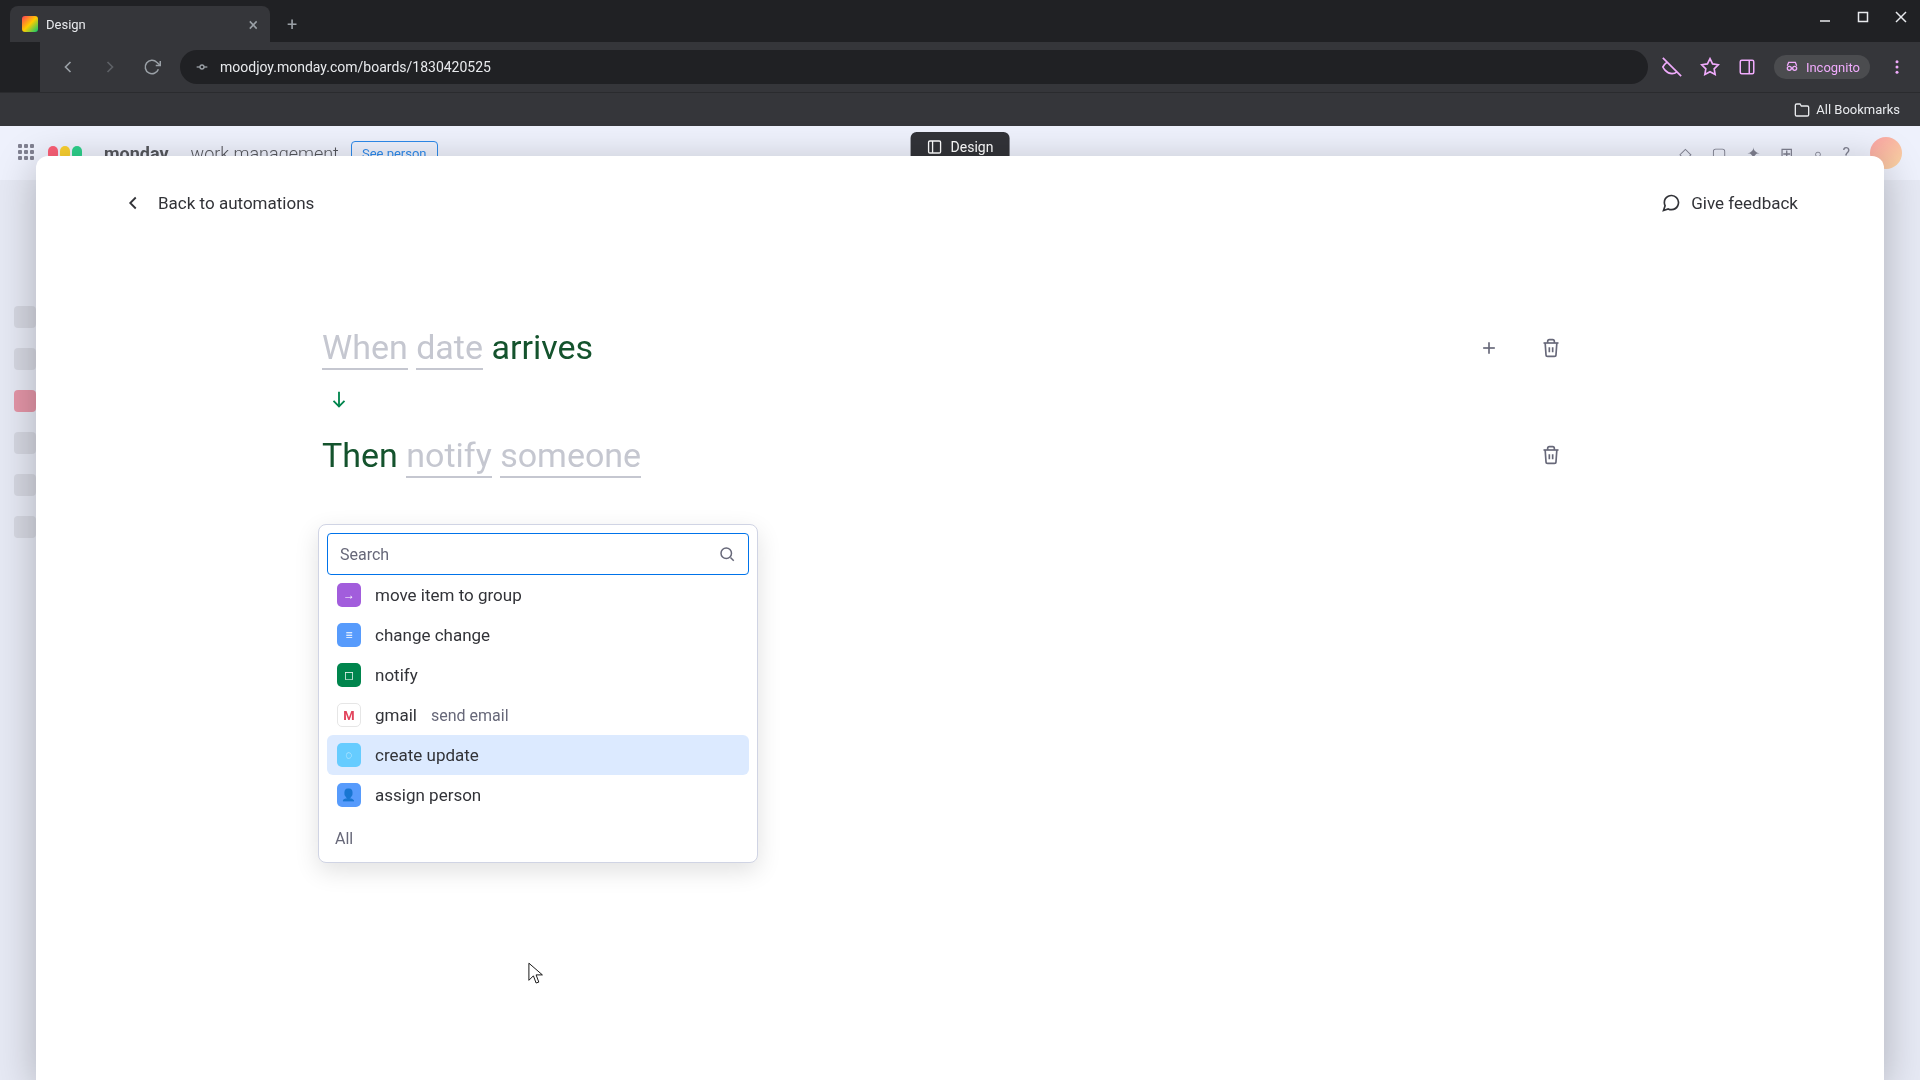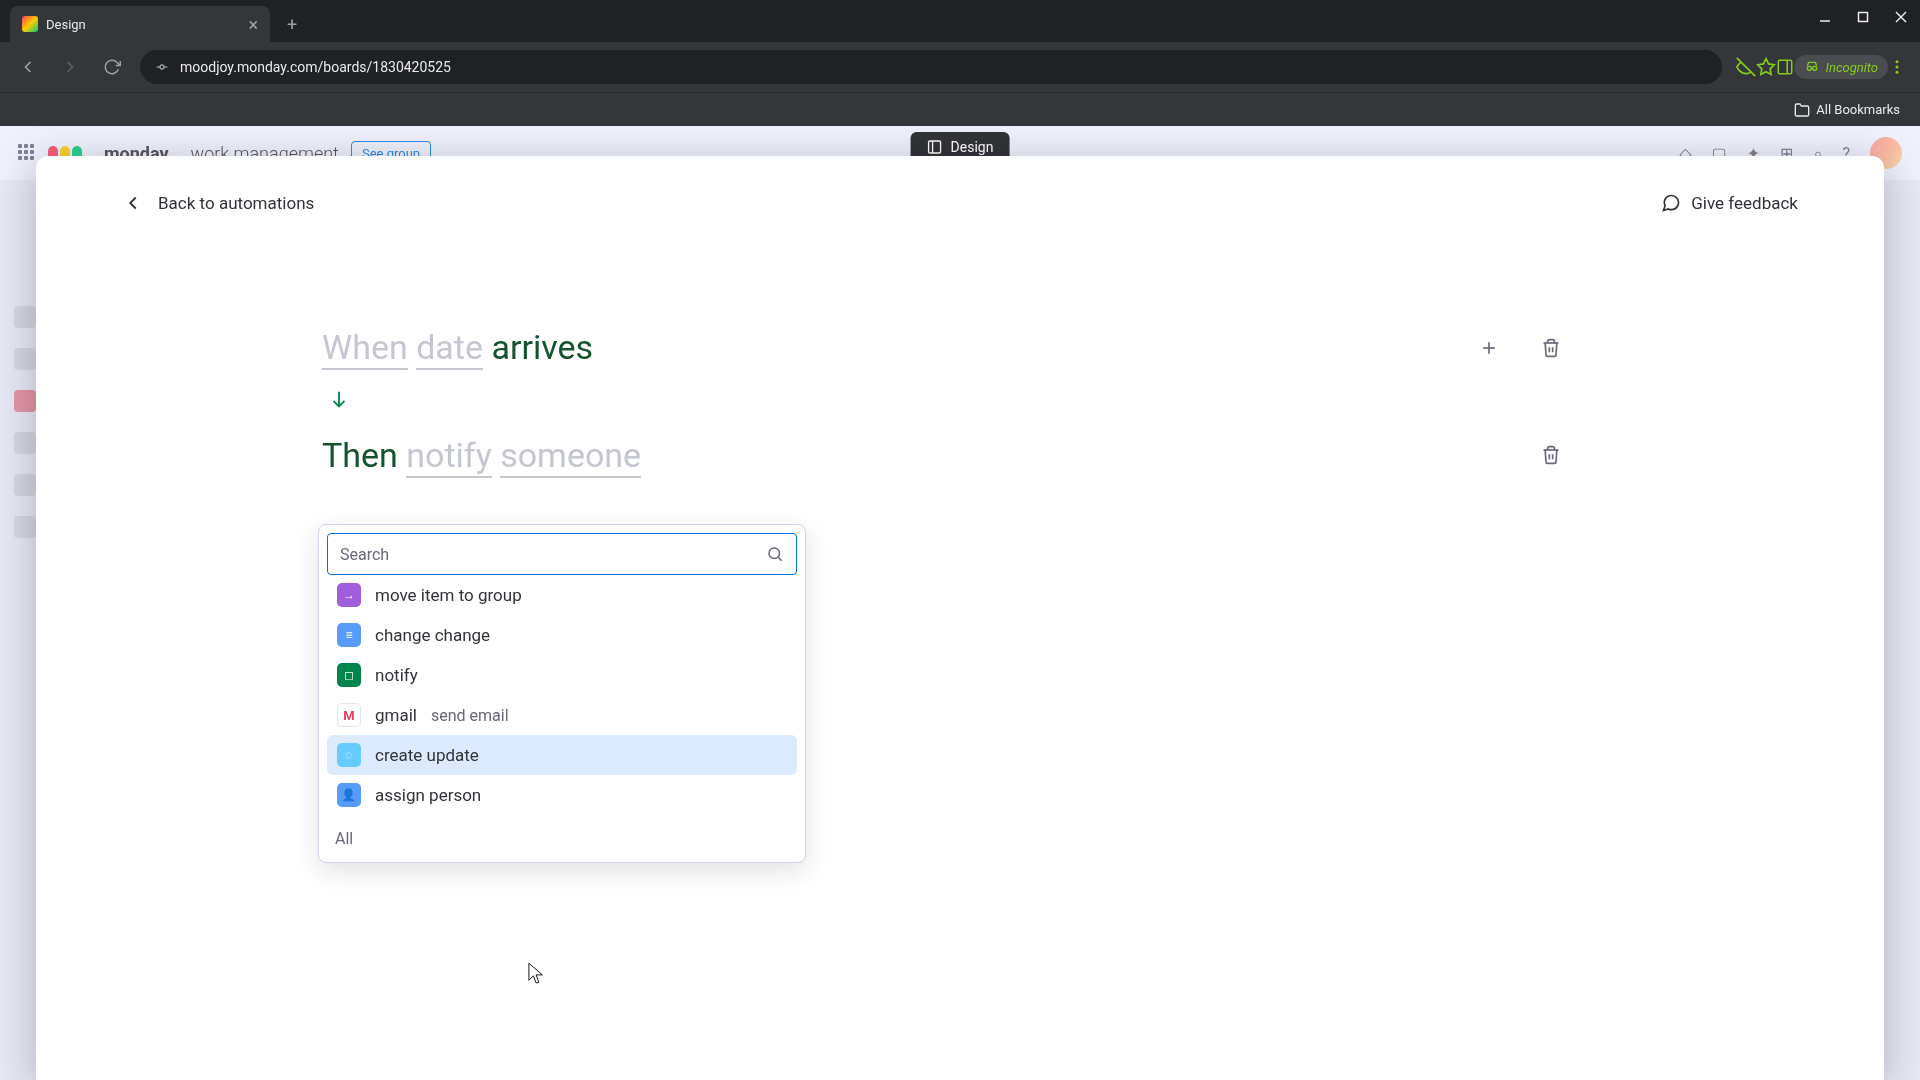--- a/index.html
+++ b/index.html
@@ -6,26 +6,26 @@
 body { width: 1920px; height: 1080px; overflow: hidden; background: #202124; position: relative; }
 
 
 .browser-chrome { background: #202124; }
 .tab-bar { height: 42px; display: flex; align-items: flex-end; padding-left: 10px; }
 .tab { background: #35363a; height: 36px; width: 260px; border-radius: 8px 8px 0 0; display: flex; align-items: center; padding: 0 12px; gap: 8px; color: #e8eaed; font-size: 13px; }
 .tab-favicon { width: 16px; height: 16px; border-radius: 3px; background: linear-gradient(135deg,#ff3d57 0%,#ffcb00 50%,#00ca72 100%); }
 .tab-close { margin-left: auto; color: #9aa0a6; font-size: 18px; cursor: pointer; }
 .new-tab { width: 28px; height: 28px; margin-left: 8px; margin-bottom: 4px; display: flex; align-items: center; justify-content: center; color: #9aa0a6; border-radius: 50%; font-size: 18px; }
 .window-controls { position: absolute; right: 12px; top: 10px; display: flex; gap: 24px; color: #e8eaed; }
-.address-row { background: #35363a; height: 50px; display: flex; align-items: center; padding: 0 14px; gap: 14px; }
+.address-row { background: #35363a; height: 50px; display: flex; align-items: center; padding: 0 14px; gap: 14px; margin-left: 40px; }
 .nav-btn { color: #9aa0a6; display: flex; align-items: center; justify-content: center; width: 28px; height: 28px; }
 .nav-btn.disabled { opacity: .4; }
 .url-bar { flex: 1; height: 34px; background: #202124; border-radius: 17px; display: flex; align-items: center; padding: 0 14px; gap: 10px; color: #e8eaed; font-size: 14px; }
 .url-bar .secure { color: #9aa0a6; }
-.addr-icons { display: flex; align-items: center; color: #84cc16; font-style: italic; }
+.addr-icons { display: flex; align-items: center; gap: 18px; color: #f0abfc; }
 .incognito-pill { display: flex; align-items: center; gap: 6px; background: #4b4c4f; padding: 4px 10px; border-radius: 16px; font-size: 13px; }
 .bookmark-bar { background: #35363a; height: 34px; border-top: 1px solid #2a2b2e; display: flex; align-items: center; justify-content: flex-end; padding-right: 20px; color: #e8eaed; font-size: 13px; gap: 6px; }
 
 
 .page-backdrop { position: absolute; top: 126px; left: 0; right: 0; bottom: 0; background: #e6e9f4; }
 .monday-header { height: 54px; display: flex; align-items: center; padding: 0 18px; gap: 12px; background: #f0f3ff; filter: blur(0.5px); opacity: .8; }
 .grid-icon { width: 18px; height: 18px; display: grid; grid-template-columns: repeat(3,4px); grid-template-rows: repeat(3,4px); gap: 2px; }
 .grid-icon span { background: #676879; border-radius: 1px; }
 .monday-logo { display: flex; align-items: center; gap: 22px; font-weight: 500; color: #323338; font-size: 18px; }
 .logo-dots { display: flex; gap: 2px; }
@@ -49,21 +49,21 @@
 .sentence-row { display: flex; align-items: center; justify-content: space-between; }
 .sentence { font-size: 34px; color: #323338; line-height: 1.4; font-weight: 400; }
 .sentence .token { color: #c5c7d0; border-bottom: 2px solid #c5c7d0; padding-bottom: 1px; }
 .sentence .static { color: #14532d; }
 .sentence .blue { color: #0073ea; }
 .row-actions { display: flex; align-items: center; gap: 40px; color: #676879; }
 .row-actions .act { width: 22px; height: 22px; display: flex; align-items: center; justify-content: center; cursor: pointer; }
 .arrow-down { margin: 14px 0 18px 6px; color: #00854d; }
 
 
-.dropdown { position: absolute; left: -4px; top: 200px; width: 488px; background: #fff; border: 1px solid #d0d4e4; border-radius: 8px; box-shadow: 0 8px 24px rgba(0,0,0,.12); padding: 8px; }
+.dropdown { position: absolute; left: -4px; top: 200px; width: 440px; background: #fff; border: 1px solid #d0d4e4; border-radius: 8px; box-shadow: 0 8px 24px rgba(0,0,0,.12); padding: 8px; }
 .search-wrap { border: 1.5px solid #0073ea; border-radius: 4px; height: 42px; display: flex; align-items: center; padding: 0 12px; gap: 8px; }
 .search-wrap input { flex: 1; border: none; outline: none; font-size: 16px; color: #323338; }
 .search-wrap input::placeholder { color: #676879; }
 .section-label { font-size: 16px; color: #676879; padding: 14px 8px 6px; }
 .options { display: flex; flex-direction: column; }
 .option { display: flex; align-items: center; gap: 14px; padding: 8px 10px; border-radius: 6px; font-size: 17px; color: #323338; cursor: pointer; }
 .option.hover { background: #dceaff; }
 .opt-icon { width: 24px; height: 24px; border-radius: 5px; display: flex; align-items: center; justify-content: center; color: #fff; font-size: 12px; flex-shrink: 0; }
 .ic-purple { background: #a25ddc; } .ic-blue { background: #579bfc; } .ic-green { background: #00854d; }
 .ic-cyan { background: #66ccff; } .ic-person { background: #579bfc; }
@@ -192,21 +192,21 @@
       </div>
     <div class="monday-logo">
       <span class="logo-dots">
           <span class="d d1"></span>
           <span class="d d2"></span>
           <span class="d d3"></span>
         </span>
       <b>monday</b>
       <span style="font-weight:300">work management</span>
     </div>
-    <span class="see-plans">See group</span>
+    <span class="see-plans">See person</span>
     <div class="header-right-icons">
       <span>◇</span>
       <span>▢</span>
       <span>✦</span>
       <span>⊞</span>
       <span>⌕</span>
       <span>?</span>
       <span class="avatar-circle"></span>
     </div>
   </div>

